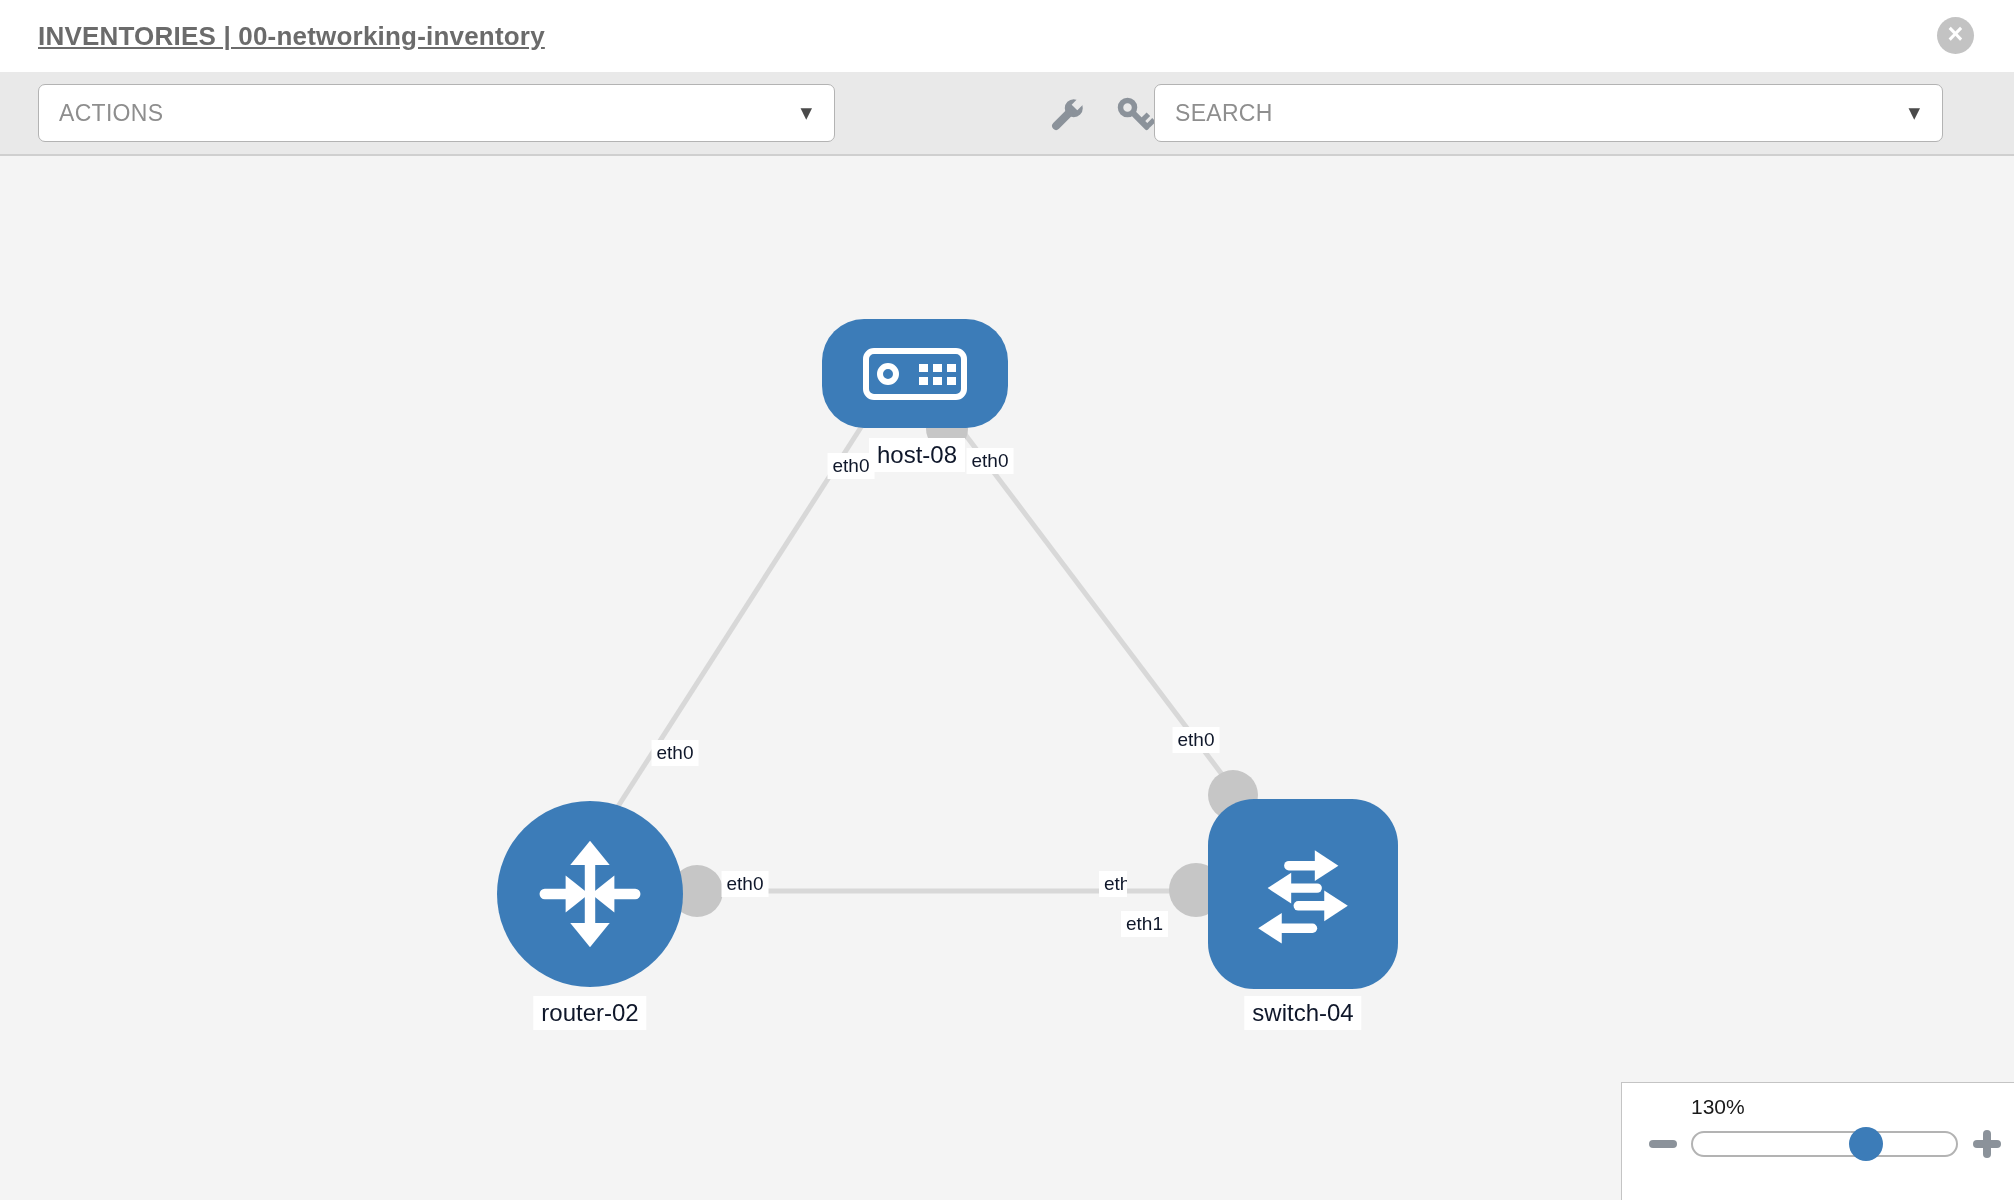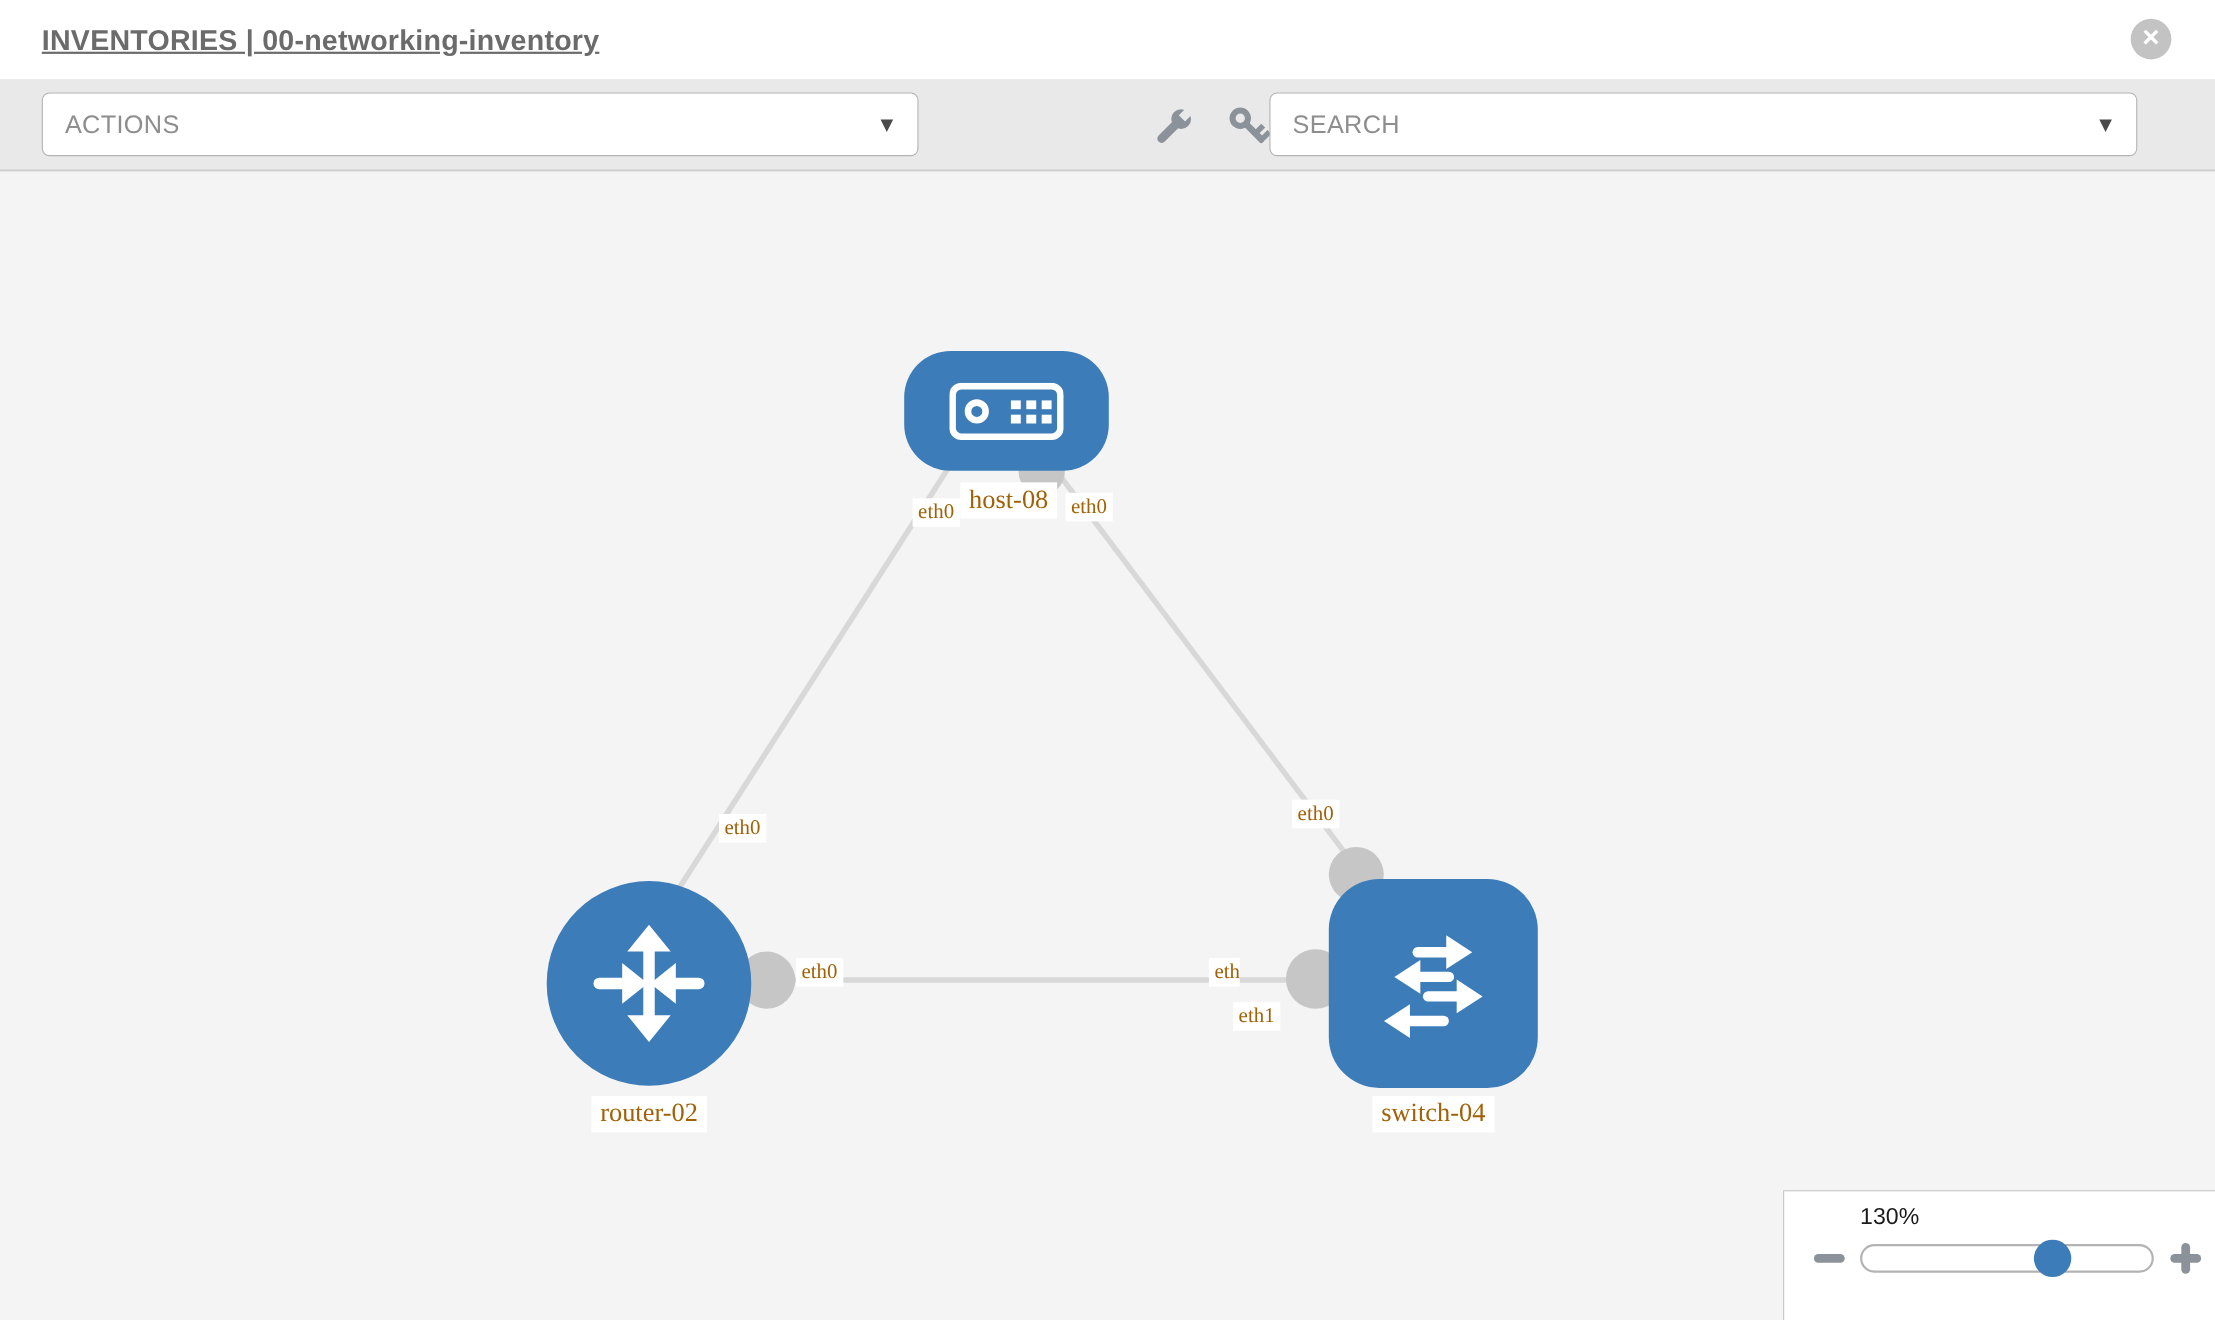--- a/index.html
+++ b/index.html
@@ -21,21 +21,21 @@
   .dd-caret { position:absolute; right:22px; top:0; line-height:56px; font-size:15px; color:#4a4a4a; font-family:"DejaVu Sans",sans-serif; }
   .tool-btn { position:absolute; top:22px; width:44px; height:44px; cursor:pointer; }
   .tb-wrench { left:1044px; }
   .tb-key { left:1114px; }
 
   
   .canvas { position:absolute; left:0; top:156px; width:2014px; height:1044px; background:#f4f4f4; overflow:hidden; }
   .links-svg { position:absolute; left:0; top:0; z-index:1; }
   .port { position:absolute; border-radius:50%; background:#c6c6c6; z-index:2; }
   .node { position:absolute; background:#3c7cb8; z-index:3; display:flex; align-items:center; justify-content:center; cursor:pointer; }
-  .chip { position:absolute; background:#ffffff; color:#a16207; white-space:nowrap; transform:translate(-50%,-50%); z-index:4;font-family:Liberation Serif, serif; }
+  .chip { position:absolute; background:#ffffff; color:#0f172a; white-space:nowrap; transform:translate(-50%,-50%); z-index:4; }
   .chip.name { font-size:24px; padding:3px 8px; }
   .chip.iface { font-size:19px; padding:2px 5px; }
   .chip.under { transform:translate(0,-50%); overflow:hidden; width:28px; z-index:4; }
   .chip.over { transform:translate(0,-50%); z-index:5; }
 
   
   .zoom-panel { position:absolute; left:1621px; top:926px; width:394px; height:119px; background:#ffffff; border:1px solid #c4c4c4; z-index:6; }
   .zoom-level { position:absolute; left:69px; top:12px; width:267px; text-align:left; font-size:21px; color:#1a1a1a; }
   .zoom-minus { position:absolute; left:27px; top:57px; width:28px; height:8px; border-radius:4px; background:#8b929a; cursor:pointer; }
   .zoom-plus { position:absolute; left:351px; top:47px; width:28px; height:28px; cursor:pointer; }

